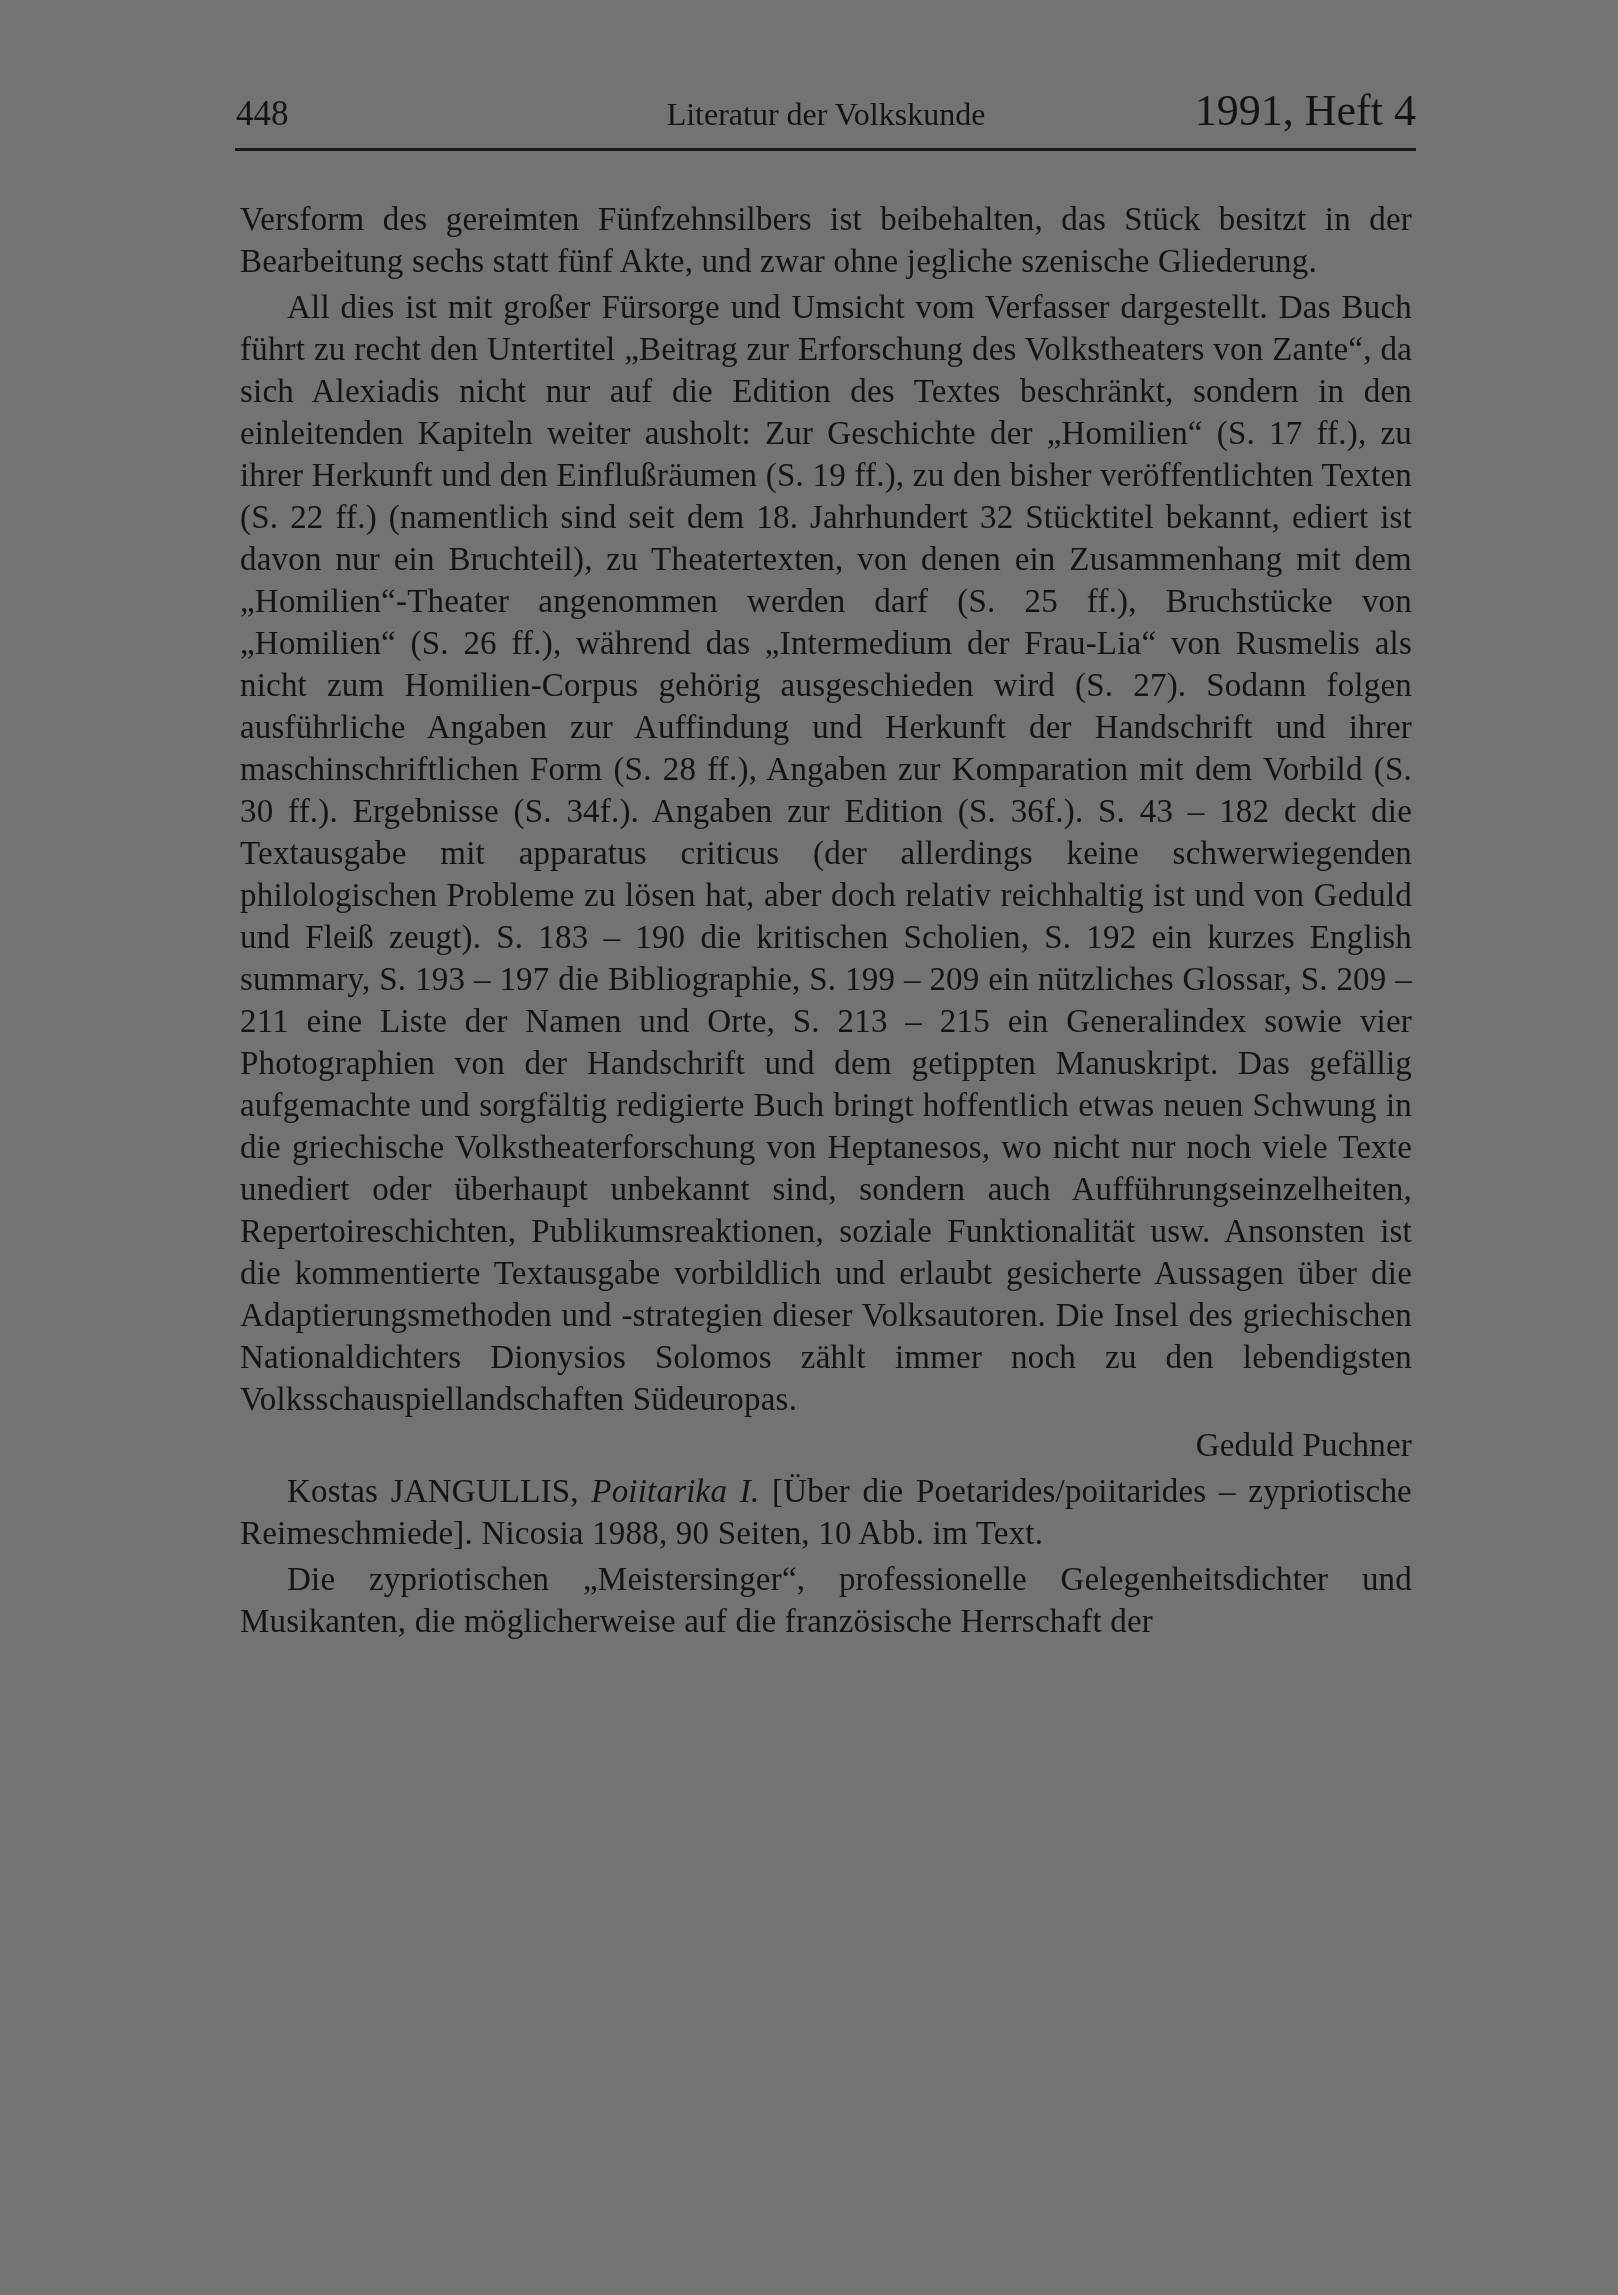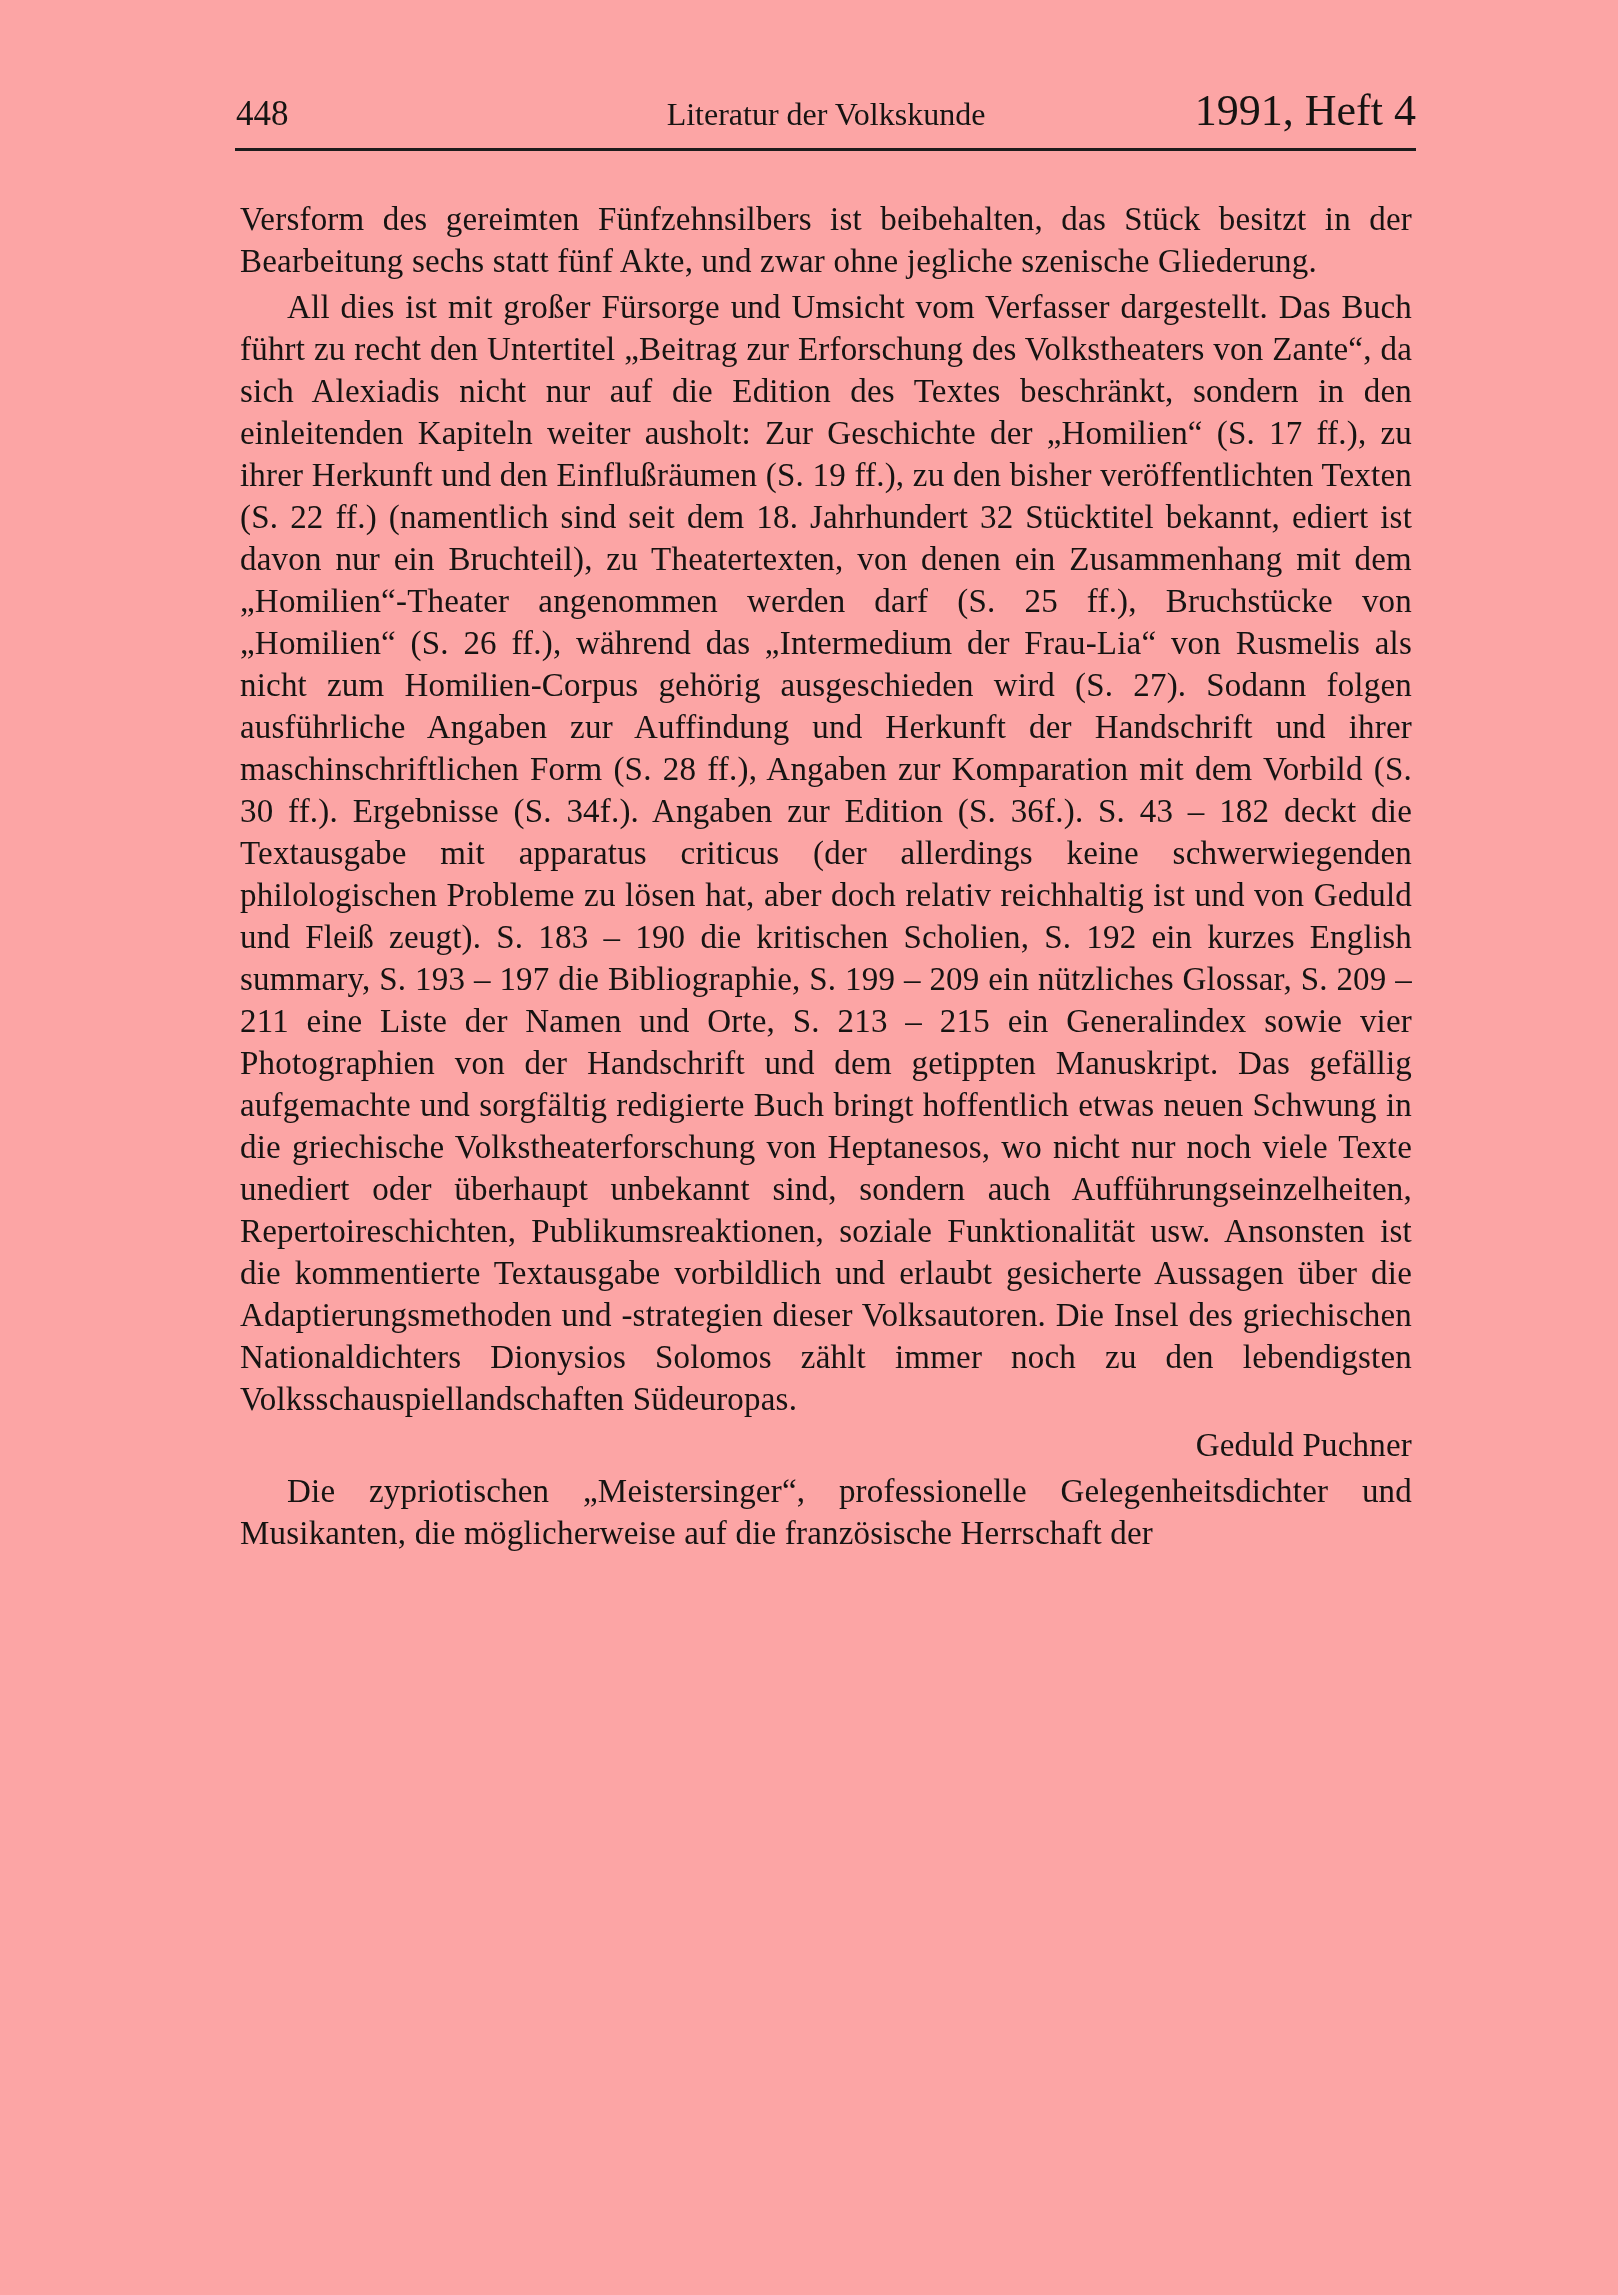--- a/index.html
+++ b/index.html
@@ -4,21 +4,21 @@
 <style>
   html, body {
     margin: 0;
     padding: 0;
     background: #ffffff;
   }
   .page {
     position: relative;
     width: 1618px;
     height: 2295px;
-    background: #fca5a5;
+    background: #737373;
     color: #161412;
     font-family: "Liberation Serif", "DejaVu Serif", serif;
     overflow: hidden;
   }
   .header {
     position: absolute;
     left: 236px;
     top: 91px;
     width: 1180px;
     display: grid;
@@ -70,19 +70,20 @@
   <div class="rule"></div>
 
   <main class="content">
 
     <p class="para">Versform des gereimten Fünfzehnsilbers ist beibehalten, das Stück besitzt in der Bearbeitung sechs statt fünf Akte, und zwar ohne jegliche szenische Gliederung.</p>
 
     <p class="para indent">All dies ist mit großer Fürsorge und Umsicht vom Verfasser dargestellt. Das Buch führt zu recht den Untertitel „Beitrag zur Erforschung des Volkstheaters von Zante“, da sich Alexiadis nicht nur auf die Edition des Textes beschränkt, sondern in den einleitenden Kapiteln weiter ausholt: Zur Geschichte der „Homilien“ (S. 17 ff.), zu ihrer Herkunft und den Einflußräumen (S. 19 ff.), zu den bisher veröffentlichten Texten (S. 22 ff.) (namentlich sind seit dem 18. Jahrhundert 32 Stücktitel bekannt, ediert ist davon nur ein Bruchteil), zu Theatertexten, von denen ein Zusammenhang mit dem „Homilien“-Theater angenommen werden darf (S. 25 ff.), Bruchstücke von „Homilien“ (S. 26 ff.), während das „Intermedium der Frau-Lia“ von Rusmelis als nicht zum Homilien-Corpus gehörig ausgeschieden wird (S. 27). Sodann folgen ausführliche Angaben zur Auffindung und Herkunft der Handschrift und ihrer maschinschriftlichen Form (S. 28 ff.), Angaben zur Komparation mit dem Vorbild (S. 30 ff.). Ergebnisse (S. 34f.). Angaben zur Edition (S. 36f.). S. 43 – 182 deckt die Textausgabe mit apparatus criticus (der allerdings keine schwerwiegenden philologischen Probleme zu lösen hat, aber doch relativ reichhaltig ist und von Geduld und Fleiß zeugt). S. 183 – 190 die kritischen Scholien, S. 192 ein kurzes English summary, S. 193 – 197 die Bibliographie, S. 199 – 209 ein nützliches Glossar, S. 209 – 211 eine Liste der Namen und Orte, S. 213 – 215 ein Generalindex sowie vier Photographien von der Handschrift und dem getippten Manuskript. Das gefällig aufgemachte und sorgfältig redigierte Buch bringt hoffentlich etwas neuen Schwung in die griechische Volkstheaterforschung von Heptanesos, wo nicht nur noch viele Texte unediert oder überhaupt unbekannt sind, sondern auch Aufführungseinzelheiten, Repertoireschichten, Publikumsreaktionen, soziale Funktionalität usw. Ansonsten ist die kommentierte Textausgabe vorbildlich und erlaubt gesicherte Aussagen über die Adaptierungsmethoden und -strategien dieser Volksautoren. Die Insel des griechischen Nationaldichters Dionysios Solomos zählt immer noch zu den lebendigsten Volksschauspiellandschaften Südeuropas.</p>
 
     <p class="signature">Geduld Puchner</p>
 
+    <p class="para citation indent"><span>Kostas JANGULLIS, </span><span class="italic">Poiitarika I.</span><span> [Über die Poetarides/poiitarides – zypriotische Reimeschmiede]. Nicosia 1988, 90 Seiten, 10 Abb. im Text.</span></p>
 
     <p class="para indent para-last">Die zypriotischen „Meistersinger“, professionelle Gelegenheitsdichter und Musikanten, die möglicherweise auf die französische Herrschaft der</p>
 
   </main>
 
 </div>
 
 
 </body></html>

